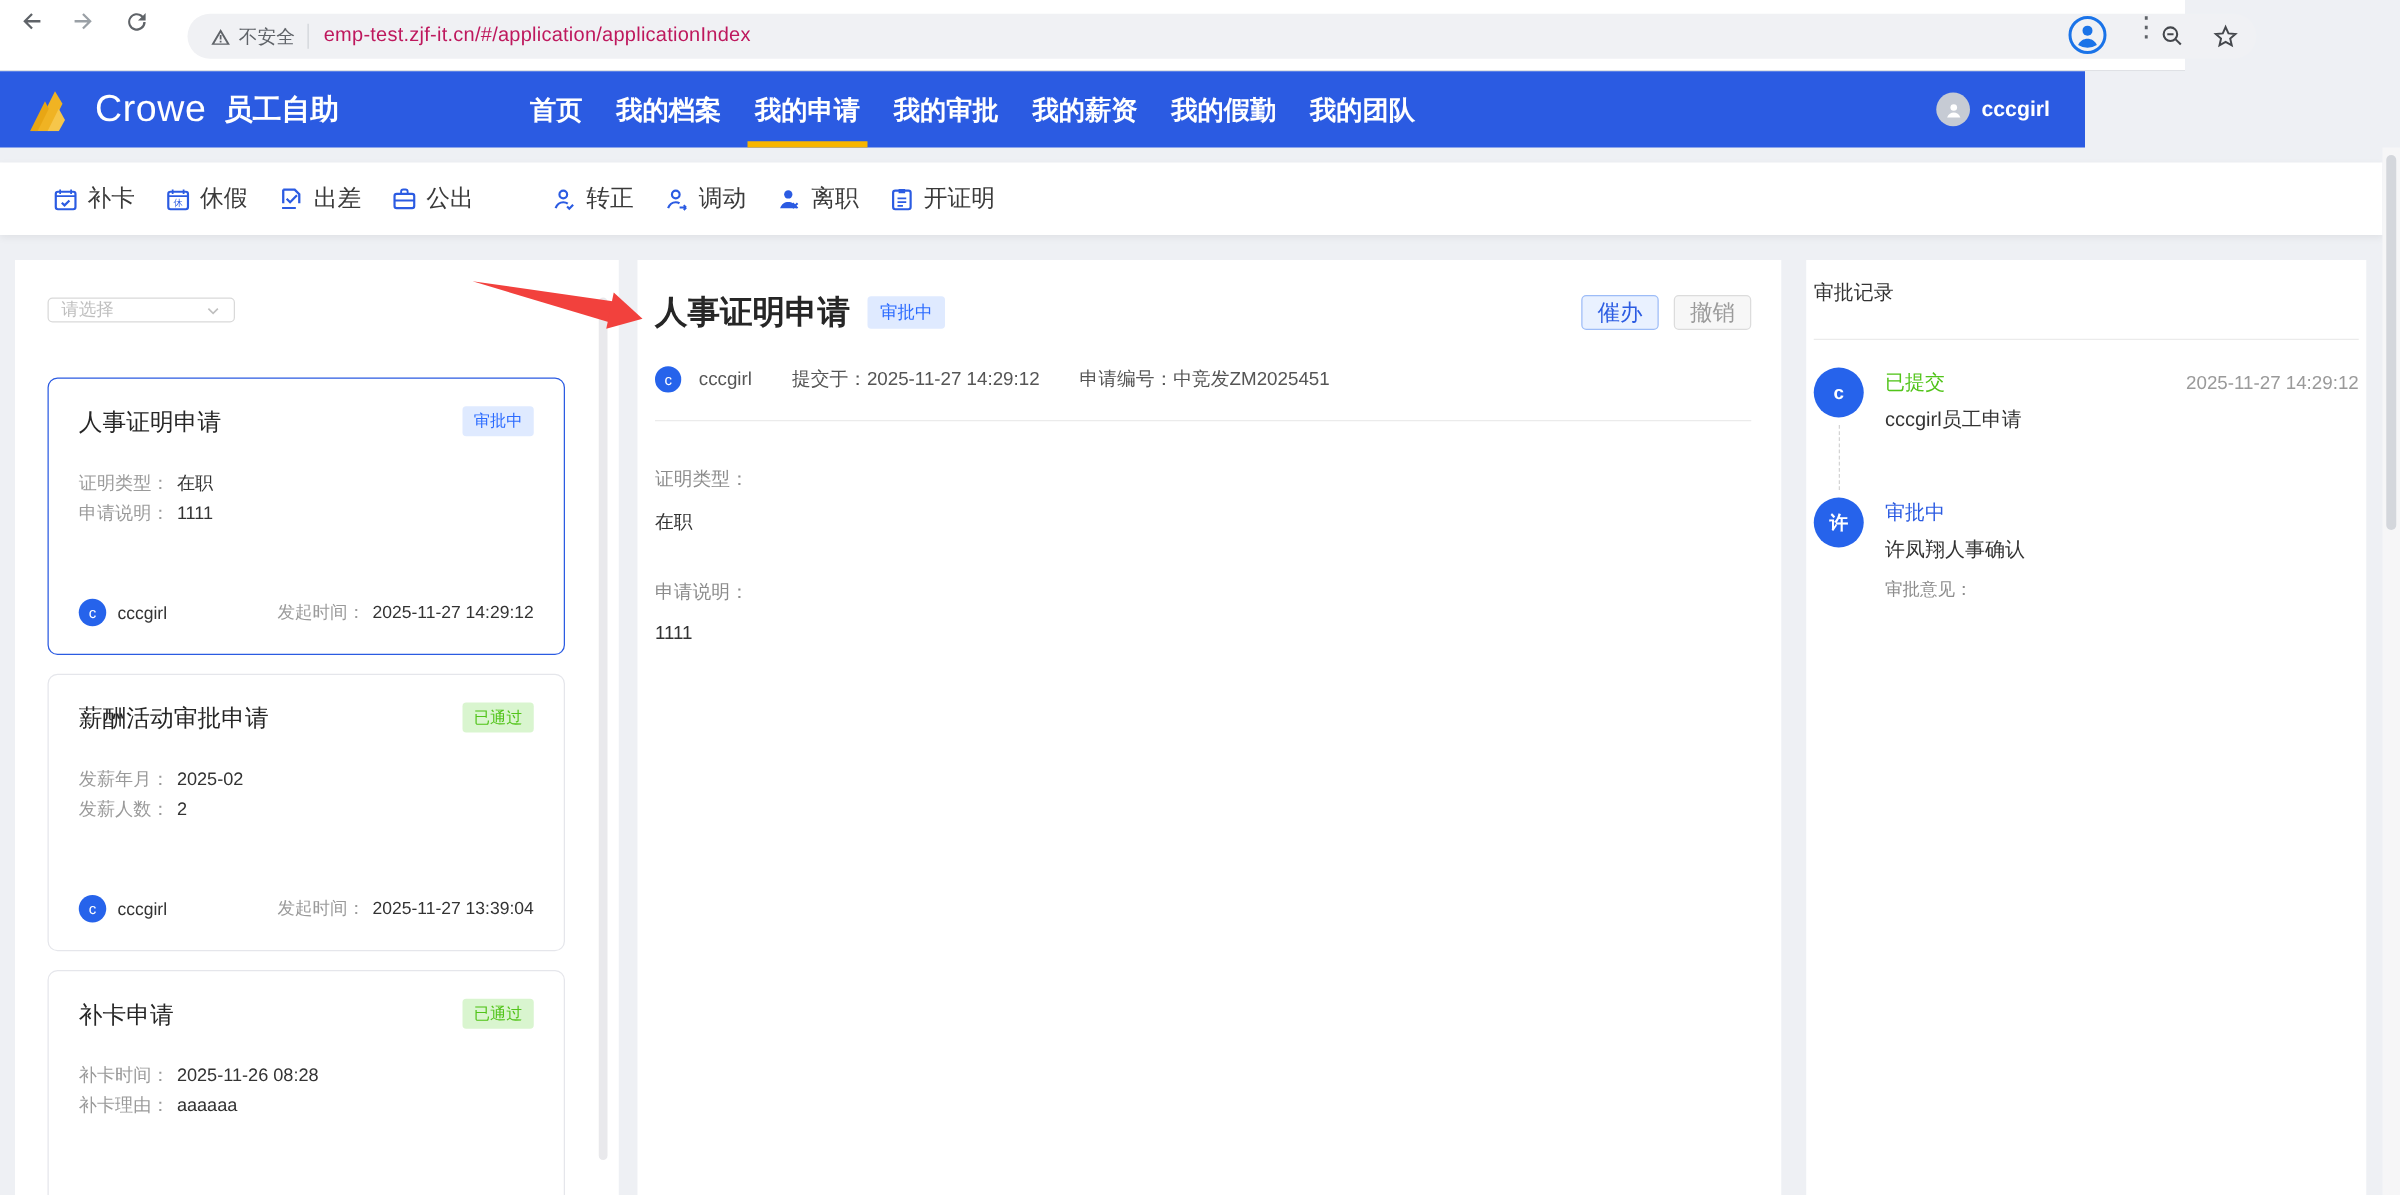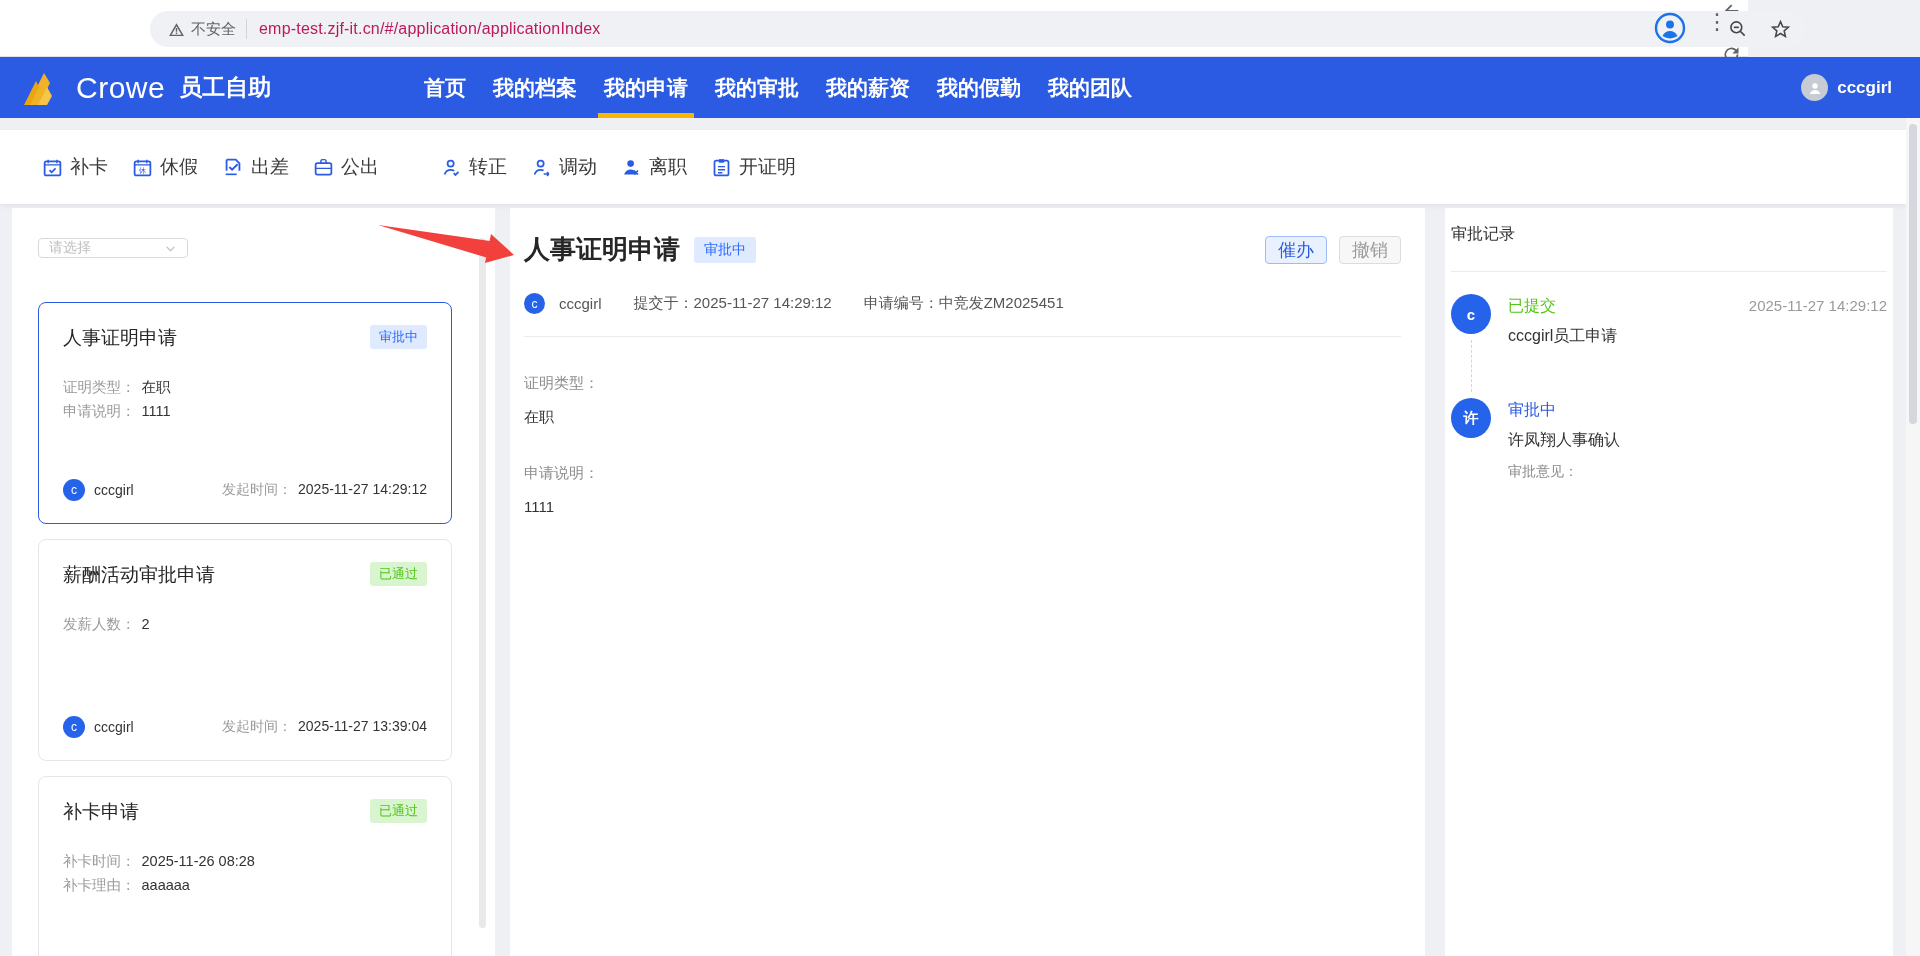--- a/index.html
+++ b/index.html
@@ -1,44 +1,44 @@
 <!DOCTYPE html>
 <html><head>
 <meta charset="utf-8">
 <style>
   * { margin:0; padding:0; box-sizing:border-box; }
   html,body { width:1920px; height:956px; overflow:hidden; }
   body { font-family:"Liberation Sans","DejaVu Sans",sans-serif; background:#eef0f4; position:relative; color:#333; }
 
   
-  .chrome { position:absolute; left:0; top:0; width:1748px; height:57px; background:#ffffff; border-bottom:1px solid #dfe1e5; display:flex; align-items:flex-end;flex-direction:column; }
+  .chrome { position:absolute; left:0; top:0; width:1748px; height:57px; background:#ffffff; border-bottom:1px solid #dfe1e5; display:flex; align-items:flex-start; }
   .chrome-btn { width:34px; height:34px; border-radius:50%; display:flex; align-items:center; justify-content:center; color:#5f6368; font-size:22px; margin-left:8px; cursor:pointer; }
   .chrome-btn.fwd { color:#9aa0a6; }
   .chrome-btn svg { display:block; }
   .omnibox { position:absolute; left:150px; top:11px; width:1655px; height:36px; background:#f0f1f4; border-radius:18px; display:flex; align-items:center; padding:0 14px; }
   .sec-chip { display:flex; align-items:center; gap:6px; color:#5f6368; font-size:15px; padding:0 10px 0 4px; }
   .omni-div { width:1px; height:20px; background:#d0d3d8; margin-right:12px; }
   .url-text { font-size:16px; color:#be185d; letter-spacing:.2px; }
   .omni-right { margin-left:auto; display:flex; align-items:center; gap:22px; color:#44474c; }
   .profile-btn { position:absolute; right:62px; top:12px; }
   .dots-btn { position:absolute; right:18px; top:9px; font-size:22px; color:#5f6368; letter-spacing:2px; cursor:pointer; }
 
   
-  .appnav { position:absolute; left:0; top:57px; width:1920px; height:61px; background:#2b5be2; }
+  .appnav { position:absolute; left:0; top:57px; width:1668px; height:61px; background:#2b5be2; }
   .brand { position:absolute; left:24px; top:0; height:61px; display:flex; align-items:center; gap:12px; }
   .brand-crowe { color:#fff; font-size:30px; letter-spacing:.5px; }
   .brand-app { color:#fff; font-size:23px; font-weight:bold; margin-left:2px; }
   .nav-items { position:absolute; left:424px; top:0; height:61px; display:flex; gap:27px; }
   .nav-item { height:61px; display:flex; align-items:center; color:#fff; font-size:21px; font-weight:bold; position:relative; cursor:pointer; }
   .nav-item.active::after { content:""; position:absolute; left:-6px; right:-6px; bottom:0; height:5px; background:#f7b500; }
   .nav-user { position:absolute; right:28px; top:0; height:61px; display:flex; align-items:center; gap:9px; color:#fff; font-size:17px; font-weight:bold; cursor:pointer; }
   .nav-avatar { width:27px; height:27px; border-radius:50%; background:#c6cbd4; display:flex; align-items:center; justify-content:center; }
 
   
-  .quickbar { position:absolute; left:0; top:130px; width:1906px; height:74px; background:#fff; box-shadow:0 2px 6px rgba(0,0,0,.06); display:flex; align-items:center; padding-left:42px; }
+  .quickbar { position:absolute; left:0; top:130px; width:1906px; height:58px; background:#fff; box-shadow:0 2px 6px rgba(0,0,0,.06); display:flex; align-items:center; padding-left:42px; }
   .qgroup { display:flex; align-items:center; gap:24px; }
   .qgroup + .qgroup { margin-left:62px; }
   .qitem { display:flex; align-items:center; gap:7px; font-size:19px; color:#3a3a3a; cursor:pointer; }
   .qitem svg { display:block; }
 
   
   .panel { position:absolute; background:#fff; }
   .sidebar { left:12px; top:208px; width:483px; height:748px; overflow:hidden; }
   .mainpanel { left:510px; top:208px; width:915px; height:748px; padding:24px 24px 0 14px; }
   .rightpanel { left:1445px; top:208px; width:448px; height:872px; padding:16px 6px; }
@@ -281,20 +281,23 @@
       </div>
     </div>
 
     <div class="card">
       <div class="card-head">
         <span class="card-title">薪酬活动审批申请</span>
         <span class="badge approved">已通过</span>
       </div>
       <div class="card-fields">
         <div>
+          <span class="flabel">发薪年月：</span><span class="fvalue">2025-02</span>
+        </div>
+        <div>
           <span class="flabel">发薪人数：</span><span class="fvalue">2</span>
         </div>
       </div>
       <div class="card-foot">
         <span class="mini-avatar">c</span>
         <span>cccgirl</span>
         <span class="foot-time">
           <span class="flabel">发起时间：</span><span class="fvalue">2025-11-27 13:39:04</span>
         </span>
       </div>

